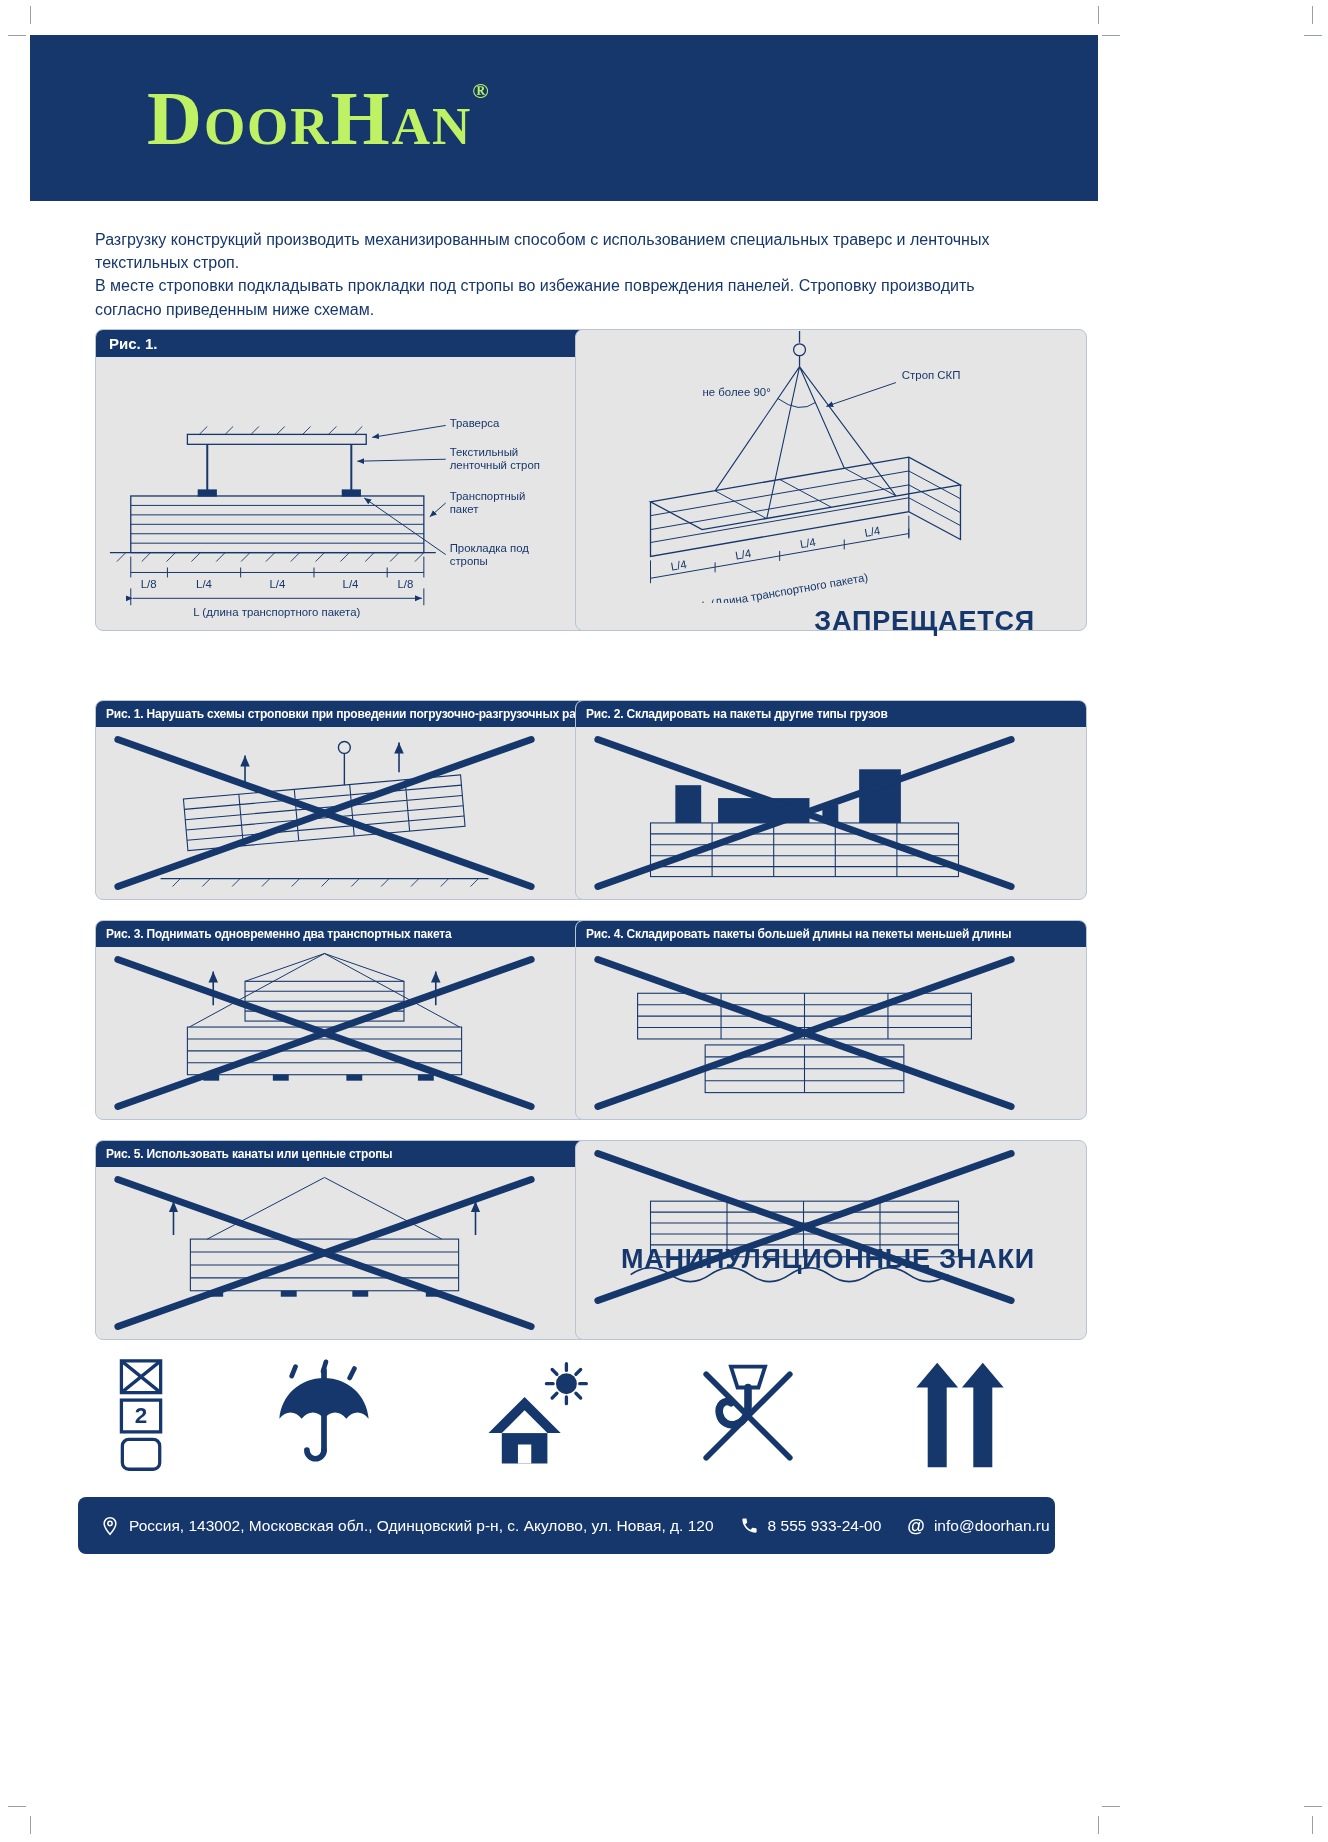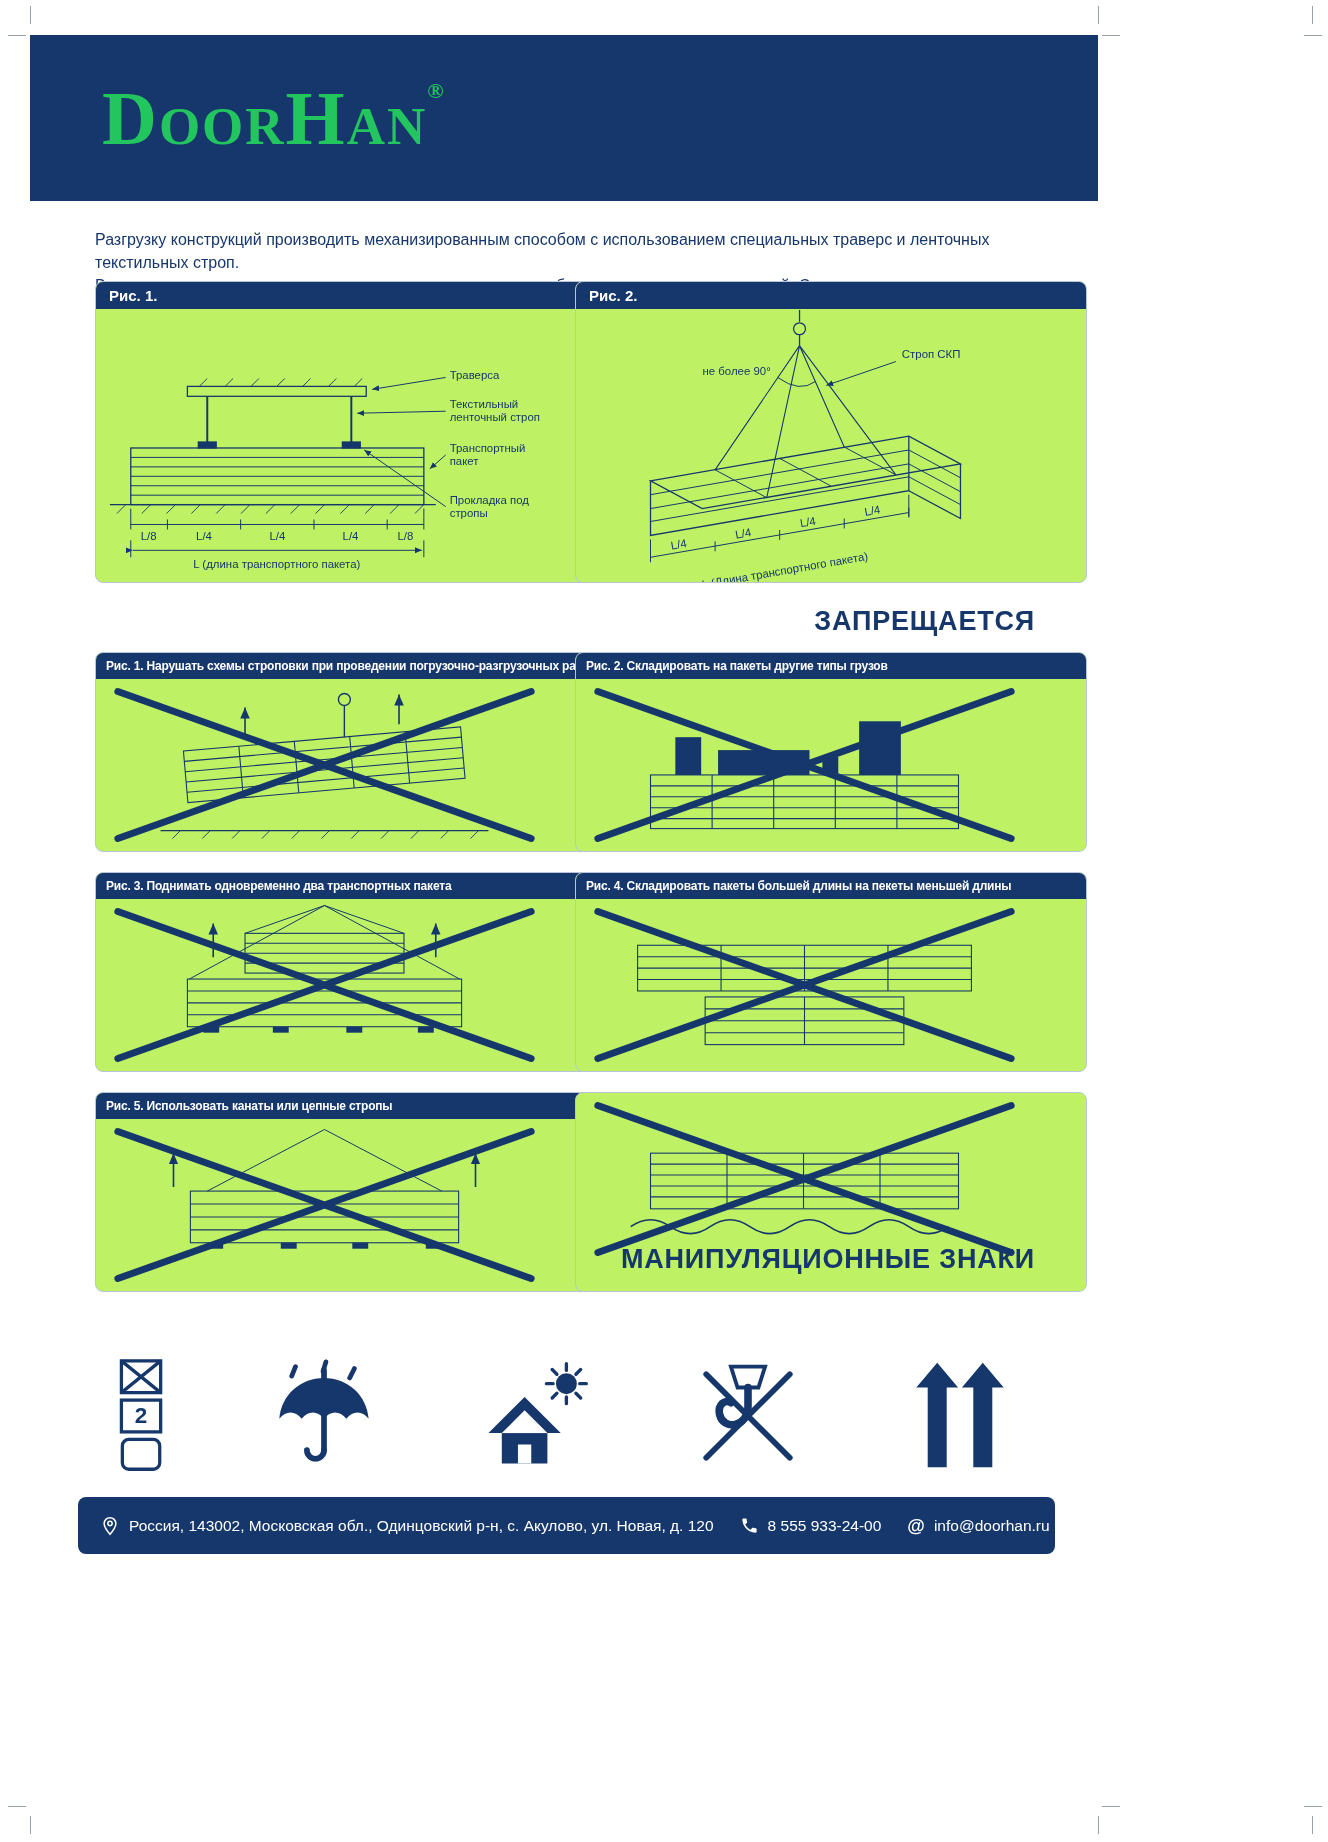--- a/index.html
+++ b/index.html
@@ -16,35 +16,35 @@
   .crop.v { width: 1px; height: 18px; }
 
   
   .band-header {
     position: absolute; left: 30px; top: 35px; width: 1068px; height: 166px;
     background: #16376b; display: flex; align-items: center; justify-content: space-between;
     padding: 0 40px 0 72px;
   }
   .logo {
     font-family: "Liberation Serif", serif; font-weight: 700;
-    font-variant: small-caps; color: #22c55e; font-size: 76px; letter-spacing: 2px;
-    line-height: 1; white-space: nowrap;
+    font-variant: small-caps; color: #bef264; font-size: 76px; letter-spacing: 2px;
+    line-height: 1; white-space: nowrap; margin-left: 45px;
   }
   .logo .reg { font-size: 22px; vertical-align: 46px; font-variant: normal; letter-spacing: 0; }
   .header-titles { text-align: right; color: #fff; }
   .header-title1 { font-size: 23px; font-weight: 700; letter-spacing: 0.6px; }
   .header-title2 { font-size: 24px; font-weight: 700; margin-top: 12px; }
 
   
   .intro { position: absolute; left: 95px; top: 228px; width: 945px; font-size: 16px; line-height: 1.45; }
 
   
   .figbox {
-    position: absolute; width: 512px; background: #bef264;
-    border: 1.5px solid #b9c4d8; border-radius: 8px; overflow: hidden;
+    position: absolute; width: 512px; background: #e5e5e5;
+    border: 1.5px solid #b9c4d8; border-radius: 8px; overflow: hidden; margin-top: 48px;
   }
   .figbox-head {
     background: #16376b; color: #fff; font-weight: 700;
     height: 27px; line-height: 27px; padding: 0 13px; font-size: 15px; white-space: nowrap;
   }
   .fbox-head { height: 26px; line-height: 26px; font-size: 12px; letter-spacing: -0.2px; padding: 0 10px; }
   .figbox svg { display: block; }
   svg text { font-family: "Liberation Sans", sans-serif; }
 
   .big-heading {
@@ -138,21 +138,20 @@
       <text x="108.7" y="232" text-anchor="middle">L/4</text>
       <text x="182.5" y="232" text-anchor="middle">L/4</text>
       <text x="256.2" y="232" text-anchor="middle">L/4</text>
       <text x="311.5" y="232" text-anchor="middle">L/8</text>
       <text x="182" y="260" text-anchor="middle">L (длина транспортного пакета)</text>
     </g>
   </svg>
 </div>
 
 <div class="figbox" style="left:575px;top:281px;height:302px">
-  <div class="figbox-head">Рис. 2.</div>
   <svg viewBox="0 0 460 273" width="457" height="273">
     <g stroke="#16376b" fill="none" stroke-width="1.3">
       <path d="M225 0 V12"></path>
       <circle cx="225" cy="19" r="6"></circle>
       <path d="M225 25 V36"></path>
       <path stroke-width="1.1" d="M225 36 L140 161 M225 36 L270 138 M225 36 L192 189 M225 36 L322 166"></path>
       <path stroke-width="1" d="M203 68 Q225 84 241 72"></path>
       <path d="M75 172 L335 127 L387 155 L127 200 Z"></path>
       <path d="M75 172 L75 227 L335 182 L335 127"></path>
       <path d="M335 182 L387 210 L387 155"></path>

